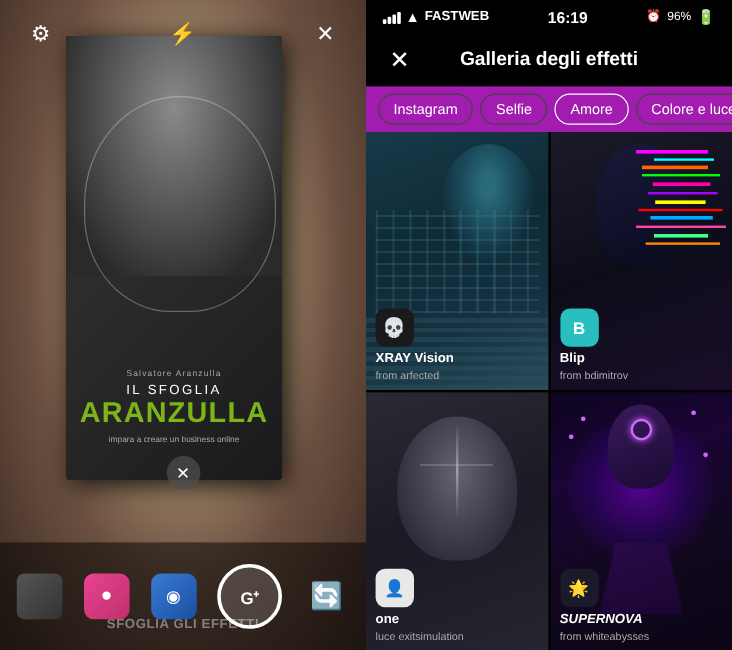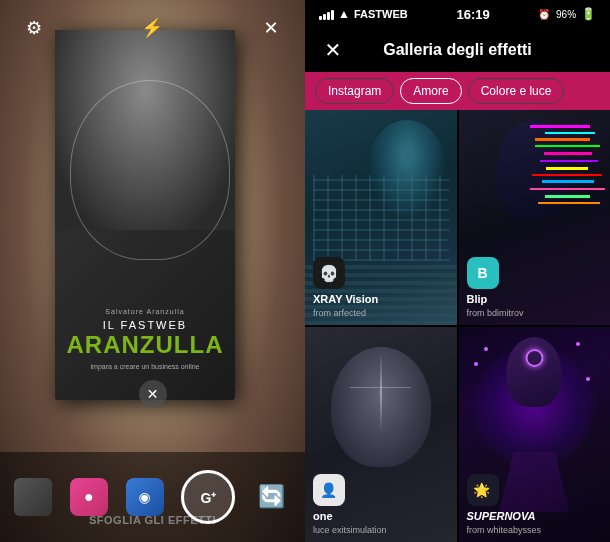--- a/index.html
+++ b/index.html
@@ -304,21 +304,21 @@
       text-align: center;
       font-size: 16px;
       font-weight: 600;
       color: #fff;
       margin-right: 28px;
     }
 
     
     .filter-tabs {
       height: 38px;
-      background: #be185d;
+      background: #a21caf;
       display: flex;
       align-items: center;
       gap: 6px;
       padding: 0 10px;
       overflow: hidden;
       flex-shrink: 0;
     }
 
     .filter-tab {
       padding: 5px 12px;
@@ -493,21 +493,21 @@
 </head>
 <body>
 
 <div class="left-panel">
   <div class="left-bg"></div>
 
   <div class="book">
     <div class="book-face"></div>
     <div class="book-text">
       <div class="book-subtitle">Salvatore Aranzulla</div>
-      <div class="book-title-il">IL FASTWEB</div>
+      <div class="book-title-il">IL SFOGLIA</div>
       <div class="book-name">ARANZULLA</div>
       <div class="book-tagline">impara a creare un business online</div>
     </div>
   </div>
 
   <div class="ar-overlay"></div>
 
   <div class="ar-x-btn">✕</div>
 
   <div class="left-top-icons">
@@ -558,20 +558,23 @@
   </div>
 
   <div class="gallery-header">
     <div class="close-btn">✕</div>
     <div class="gallery-title">Galleria degli effetti</div>
   </div>
 
   <div class="filter-tabs">
     <div class="filter-tab">
       <span>Instagram</span>
+    </div>
+    <div class="filter-tab">
+      <span>Selfie</span>
     </div>
     <div class="filter-tab active">
       <span>Amore</span>
     </div>
     <div class="filter-tab">
       <span>Colore e luce</span>
     </div>
   </div>
 
   <div class="effects-grid">

